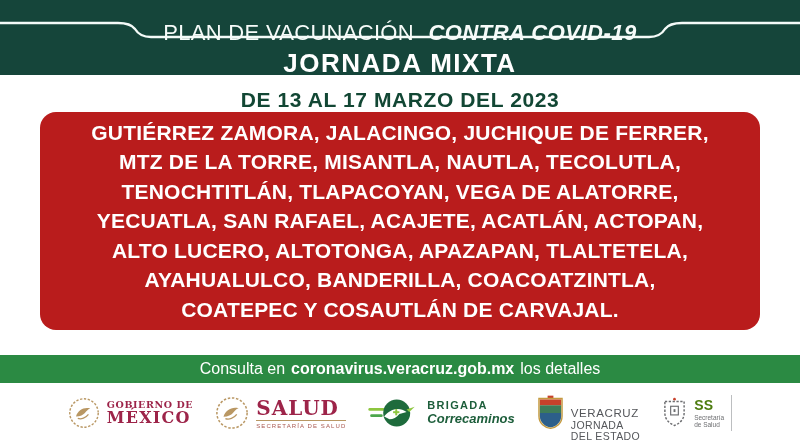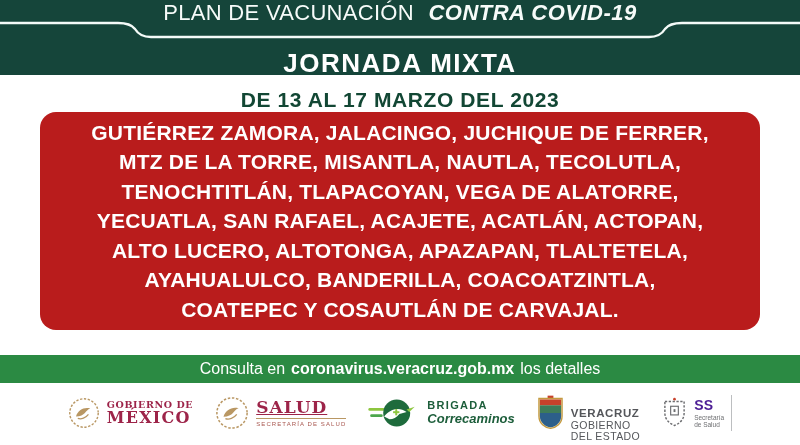--- a/index.html
+++ b/index.html
@@ -8,21 +8,21 @@
     position:relative; width:800px; height:445px; background:#ffffff;
     overflow:hidden; margin:0 auto;
   }
 
   
   .header {
     position:relative; width:800px; height:75px; background:#15453a;
   }
   .bracket-svg { position:absolute; top:0; left:0; }
   .main-title {
-    position:absolute; top:0; left:0; width:100%;
+    position:absolute; top:20px; left:0; width:100%;
     text-align:center; color:#f6fbf9; font-size:22px; letter-spacing:0.3px;
     white-space:nowrap;
   }
   .main-title .t-reg  { font-weight:500; }
   .main-title .t-bold { font-weight:800; font-style:italic; margin-left:8px; letter-spacing:0.5px; }
   .sub-title {
     position:absolute; top:48px; left:0; width:100%;
     text-align:center; color:#ffffff; font-size:26px; font-weight:800;
     letter-spacing:1.5px;
   }
@@ -59,34 +59,34 @@
     justify-content:center; gap:22px; padding:0 14px;border-radius:17px;
   }
   .logo-group { display:flex; align-items:center; gap:7px; }
 
   .maroon { color:#9d2449; }
   .gobmx-txt { font-family:"DejaVu Serif", serif; font-weight:bold; line-height:1.05; }
   .gobmx-l1 { font-size:9.5px; letter-spacing:0.6px; }
   .gobmx-l2 { font-size:16px; letter-spacing:1.2px; }
 
   .salud-txt { font-family:"DejaVu Serif", serif; line-height:1; }
-  .salud-title { font-size:17px; font-weight:bold; letter-spacing:1px;text-decoration:underline; }
+  .salud-title { font-size:20px; font-weight:bold; letter-spacing:1px; }
   .salud-rule  { height:1px; background:#b99763; margin:2px 0 2px 0; }
   .salud-sub   { font-size:6px; color:#a8574f; letter-spacing:1.1px; font-family:"Liberation Sans", sans-serif; }
 
   .brig-txt { line-height:1.05; color:#1d5e3b; }
   .brig-l1 { font-size:11px; font-weight:bold; letter-spacing:1.3px; }
   .brig-l2 { font-family:Liberation Sans, sans-serif; font-style:italic; font-weight:bold; font-size:13px; }
 
   .ver-txt { line-height:1.12; color:#54565a; }
-  .ver-l1 { font-size:11.5px; font-weight:bold; letter-spacing:0.6px;margin-top:24px; }
+  .ver-l1 { font-size:11.5px; font-weight:normal; letter-spacing:0.6px;margin-top:24px; }
   .ver-l2, .ver-l3 { font-size:10.5px; letter-spacing:0.4px; }
 
   .ss-col { line-height:1.15; }
-  .red-title { color:#4c1d95; font-weight:bold; font-size:14px; letter-spacing:0.3px; }
+  .red-title { color:#4d7c0f; font-weight:bold; font-size:14px; letter-spacing:0.3px; }
   .tiny-gray { color:#6d6e71; font-size:6.5px; }
   .v-divider { width:1px; height:36px; background:#bcbec0; }
 </style>
 </head>
 <body>
 
 <div class="poster">
 
   <div class="header">
     <svg class="bracket-svg" width="800" height="48" viewBox="0 0 800 48">
@@ -163,21 +163,21 @@
     <div class="logo-group">
       <svg width="27" height="36" viewBox="0 0 28 36">
         <rect x="11" y="0" width="6" height="4" fill="#c8412b"></rect>
         <path d="M2 3h24v18c0 8-6 12-12 13-6-1-12-5-12-13z" fill="#f2e3c4" stroke="#c49a3f" stroke-width="1.4"></path>
         <rect x="3" y="4" width="22" height="6" fill="#c8412b"></rect>
         <rect x="3" y="10" width="22" height="8" fill="#3e7c59"></rect>
         <path d="M3 18h22v3c0 7-5.4 10.8-11 11.8-5.6-1-11-4.8-11-11.8z" fill="#2c5f8a"></path>
       </svg>
       <div class="ver-txt">
         <div class="ver-l1">VERACRUZ</div>
-        <div class="ver-l2">GOBIERNO</div>
+        <div class="ver-l2">JORNADA</div>
         <div class="ver-l3">DEL ESTADO</div>
       </div>
     </div>
 
     <div class="logo-group">
       <svg width="25" height="32" viewBox="0 0 26 32">
         <circle cx="13" cy="1.6" r="1.4" fill="#c8412b"></circle>
         <path d="M3 4h20v12c0 7-5 11-10 13C8 27 3 23 3 16z" fill="none" stroke="#6d6e71" stroke-width="1.5" stroke-dasharray="2.4 1.6"></path>
         <rect x="9" y="9" width="8" height="9" fill="none" stroke="#6d6e71" stroke-width="1.2"></rect>
         <rect x="12" y="12" width="2" height="3" fill="#6d6e71"></rect>

